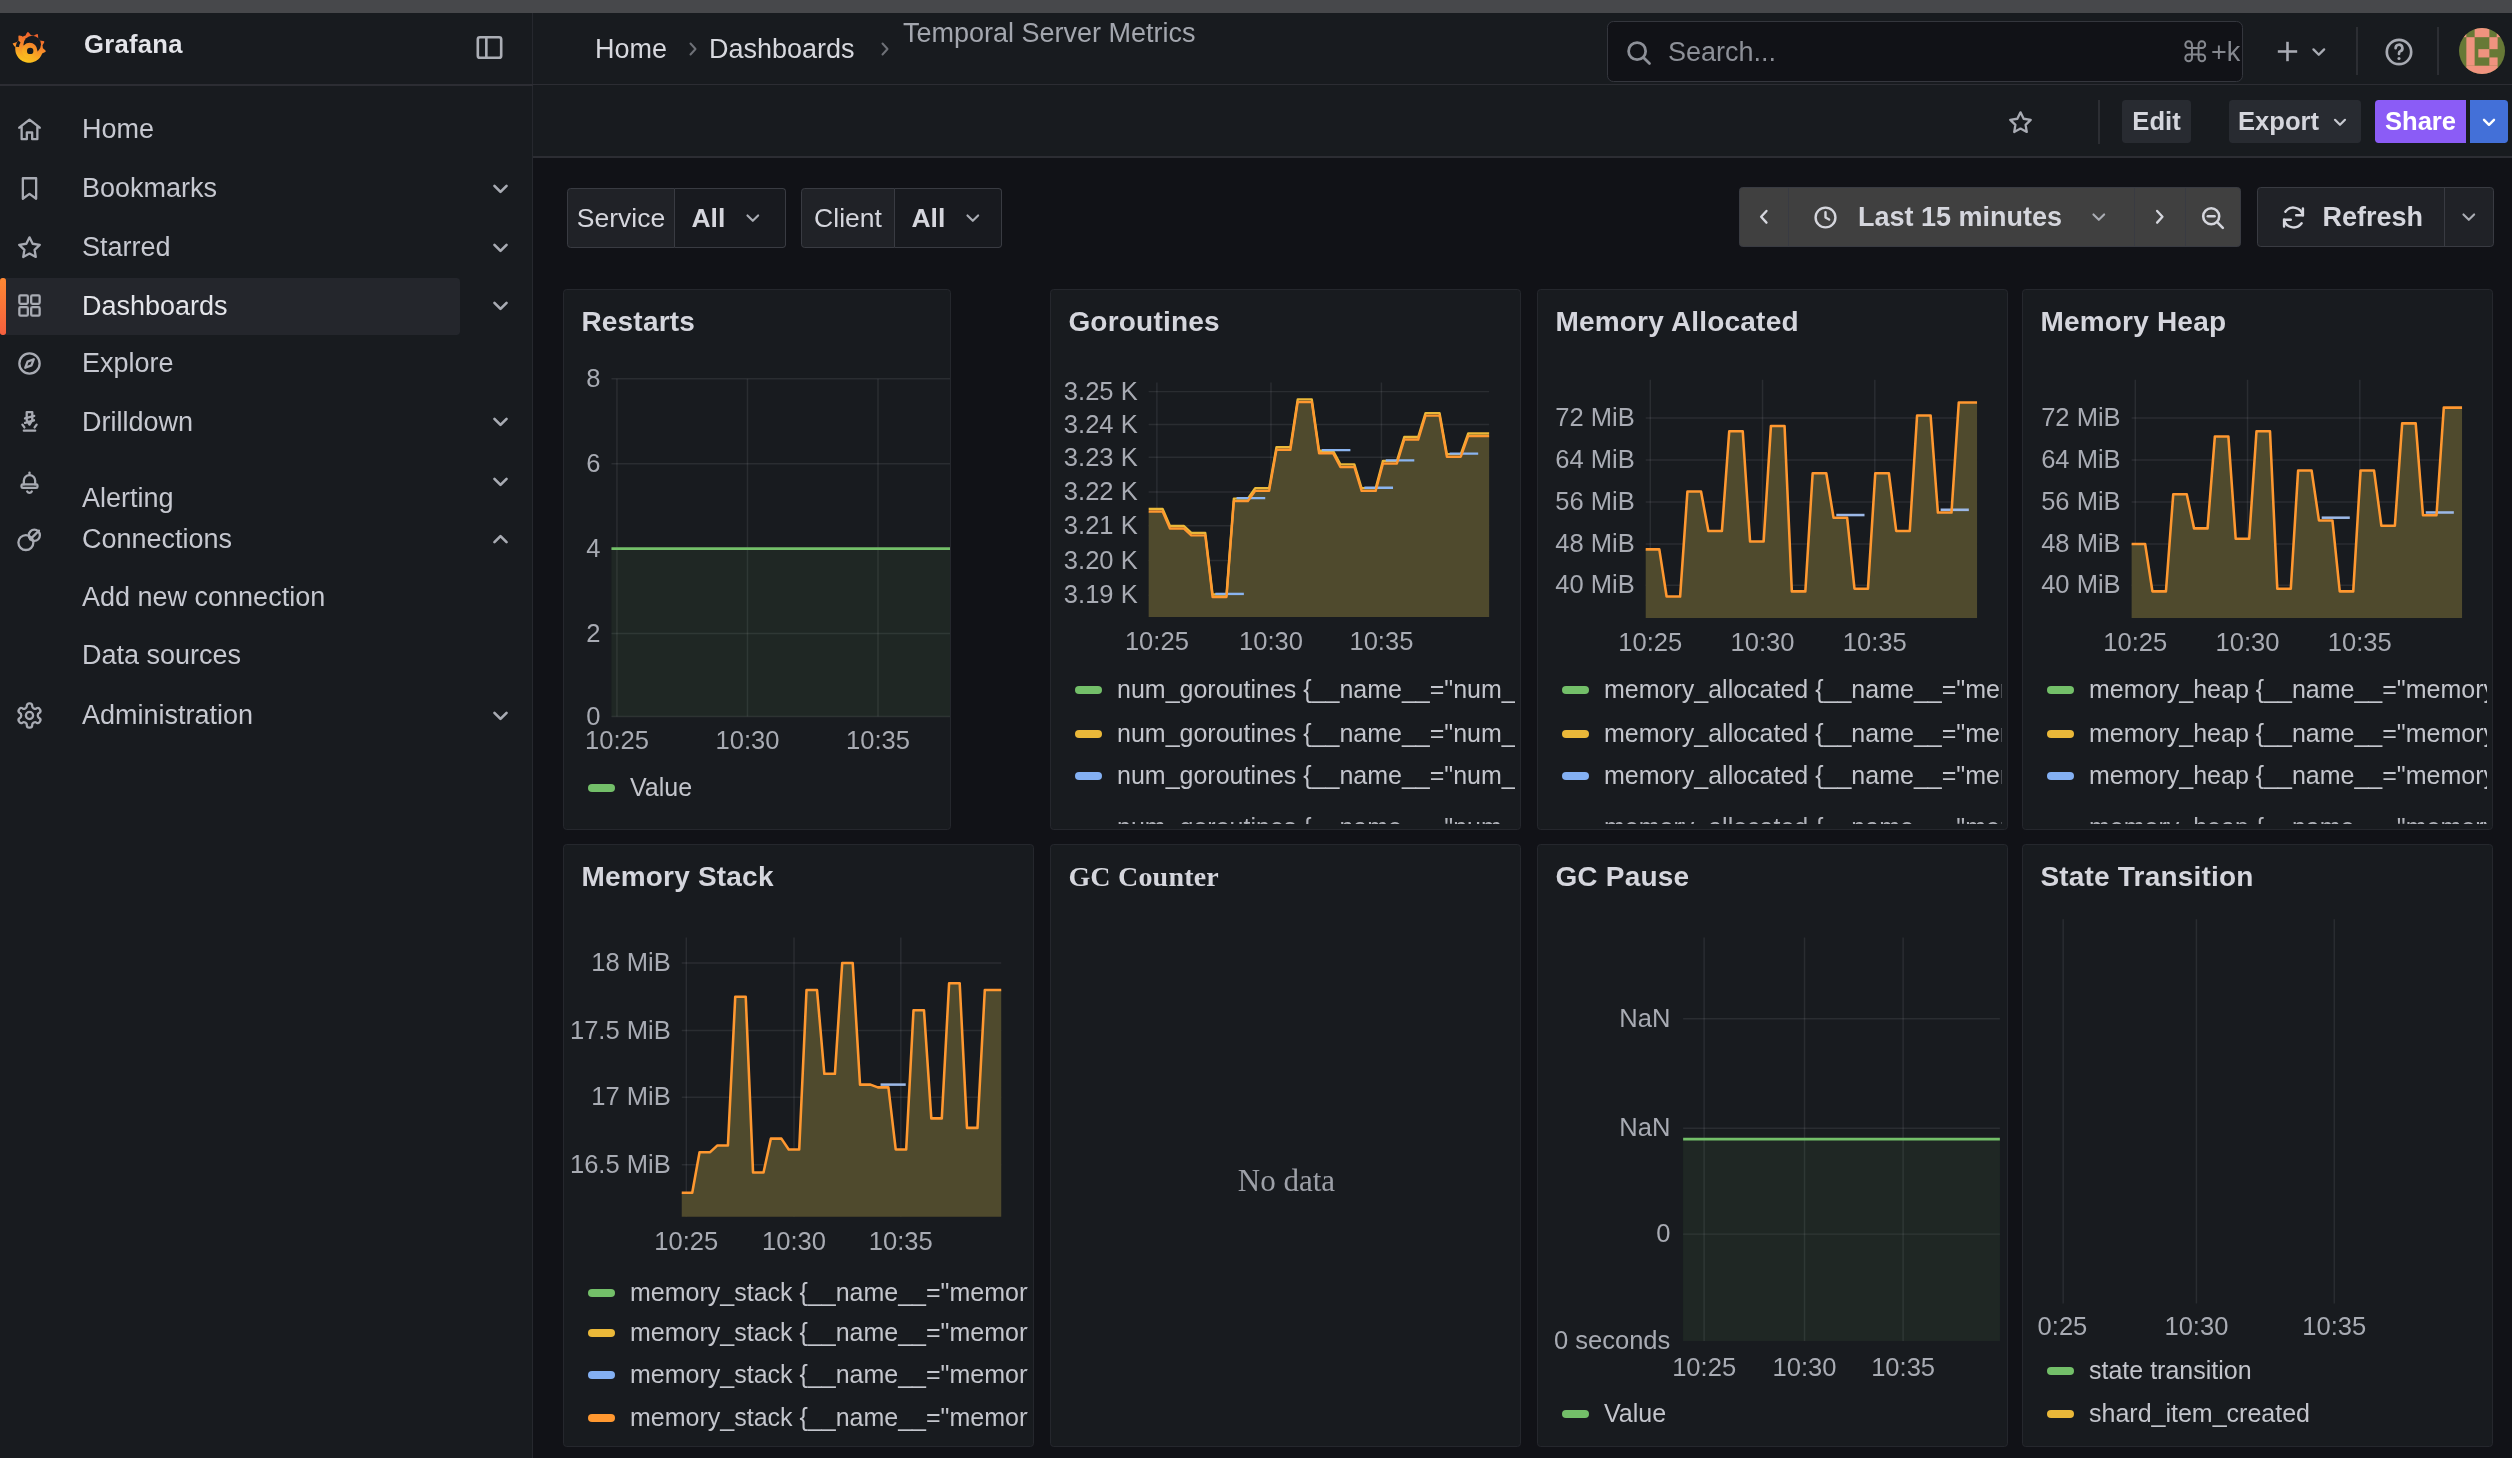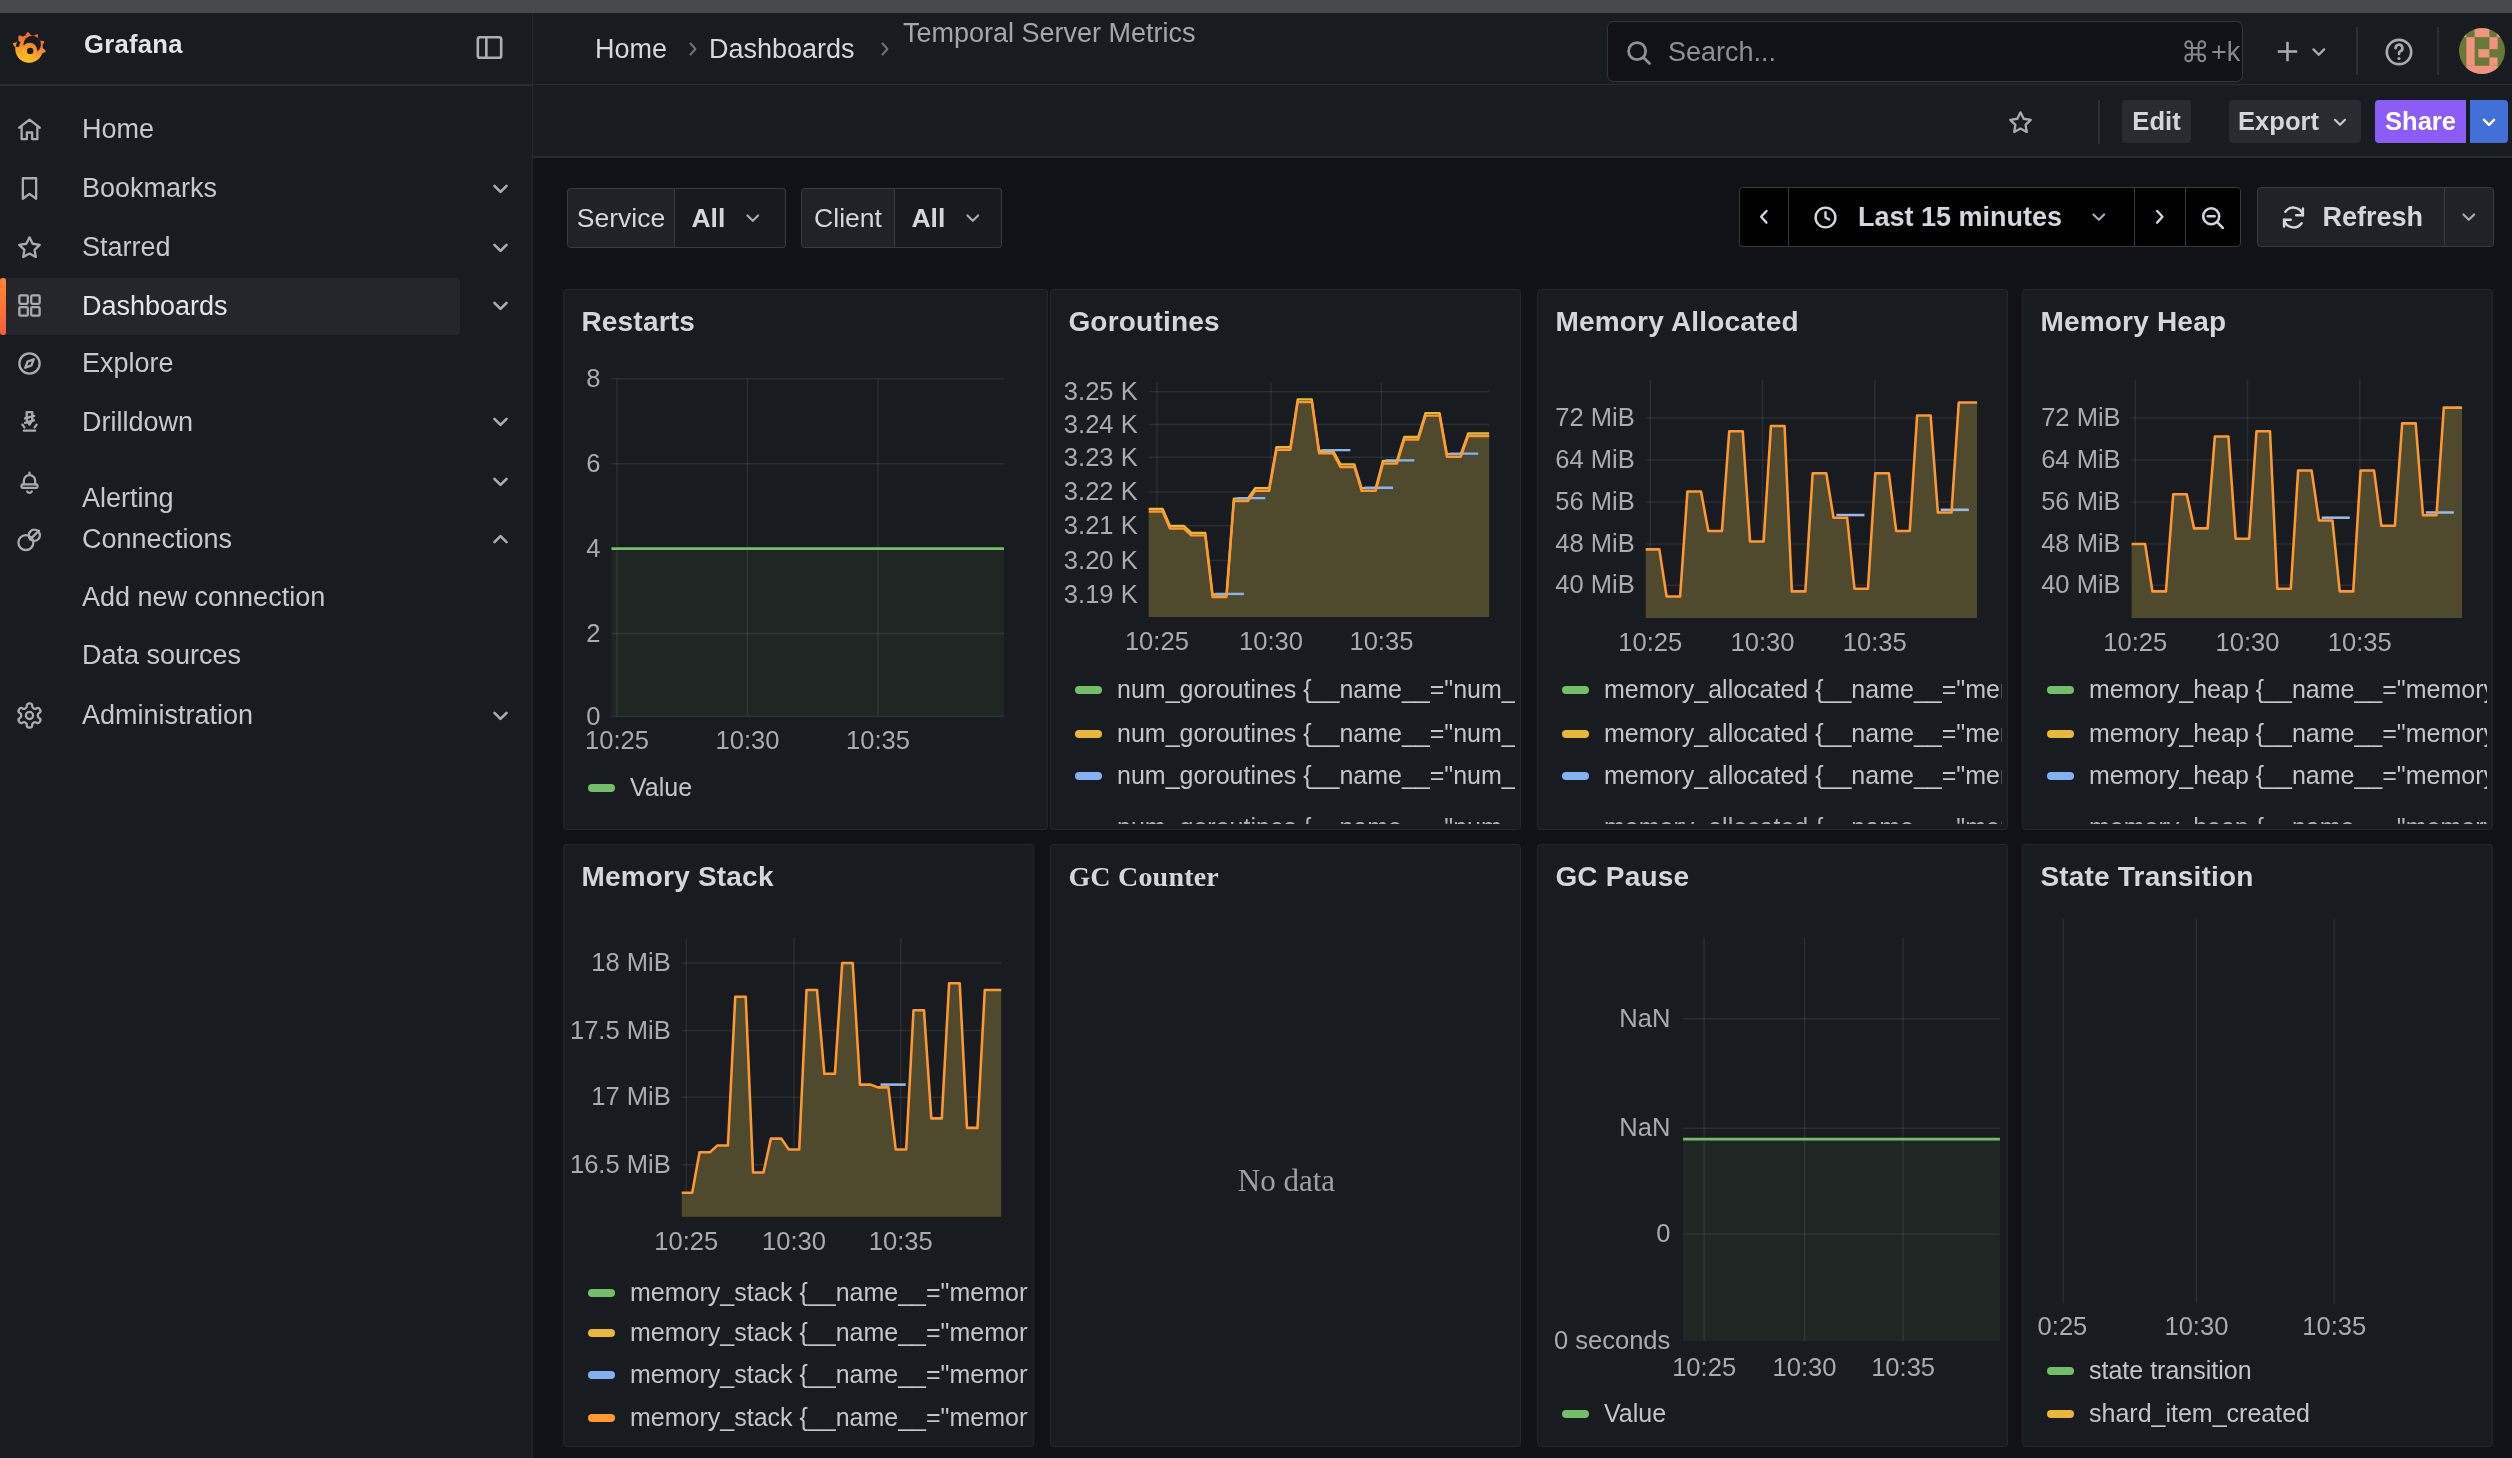--- a/index.html
+++ b/index.html
@@ -186,21 +186,21 @@
       <svg width="25.6" height="25.6" viewBox="0 0 24 24" fill="none" style="">
         <path d="M7 9.8 L12 14.8 L17 9.8" stroke="#aaadb4" stroke-width="2.0" stroke-linecap="round" stroke-linejoin="round" fill="none"></path>
       </svg>
     </span></div>
 <div class="abs" style="left:801px;top:188px;width:94px;height:60px;background:#202227;border:1.8px solid #393b42;border-radius:3.7px 0 0 3.7px;display:flex;align-items:center;justify-content:center;font-size:26.5px;font-weight:500;color:#d5d6dd;">Client</div>
 <div class="abs" style="left:895px;top:188px;width:107px;height:60px;background:#181a1f;border:1.8px solid #393b42;border-left:none;border-radius:0 3.7px 3.7px 0;display:flex;align-items:center;padding-left:16.4px;font-size:26.5px;font-weight:600;color:#d5d6dd;">All<span style="margin-left:14.6px;display:flex;">
       <svg width="25.6" height="25.6" viewBox="0 0 24 24" fill="none" style="">
         <path d="M7 9.8 L12 14.8 L17 9.8" stroke="#aaadb4" stroke-width="2.0" stroke-linecap="round" stroke-linejoin="round" fill="none"></path>
       </svg>
     </span></div>
-<div class="abs" style="left:1739px;top:187px;width:502px;height:60px;background:#000000;border:1.8px solid #393b42;border-radius:3.7px;display:flex;align-items:center;">
+<div class="abs" style="left:1739px;top:187px;width:502px;height:60px;background:#404040;border:1.8px solid #393b42;border-radius:3.7px;display:flex;align-items:center;">
     <div style="width:49px;height:100%;display:flex;align-items:center;justify-content:center;border-right:1.8px solid #393b42;">
       <svg width="25.6" height="25.6" viewBox="0 0 24 24" fill="none" style="">
         <path d="M14.5 6.5 L9.5 12 L14.5 17.5" stroke="#d5d6dd" stroke-width="2.2" stroke-linecap="round" stroke-linejoin="round" fill="none"></path>
       </svg>
     </div>
     <div style="flex:0 0 auto;display:flex;align-items:center;padding:0 22px;height:100%;border-right:1.8px solid #393b42;">
       <svg width="29" height="29" viewBox="0 0 24 24" fill="none" style="">
         <circle cx="12" cy="12" r="8.2" stroke="#d5d6dd" stroke-width="2"></circle>
         <path d="M12 7.6 V12 L15 13.7" stroke="#d5d6dd" stroke-width="2" stroke-linecap="round" stroke-linejoin="round"></path>
       </svg>
@@ -232,21 +232,21 @@
         <path d="M4.2 19.4 V13.8 H9.8" stroke="#d5d6dd" stroke-width="2" stroke-linecap="round" stroke-linejoin="round" fill="none"></path>
       </svg>
       <span style="margin-left:14.6px;font-size:27px;font-weight:600;color:#d5d6dd;">Refresh</span>
     </div>
     <div style="width:48px;height:100%;display:flex;align-items:center;justify-content:center;">
       <svg width="25.6" height="25.6" viewBox="0 0 24 24" fill="none" style="">
         <path d="M7 9.8 L12 14.8 L17 9.8" stroke="#aaadb4" stroke-width="2.0" stroke-linecap="round" stroke-linejoin="round" fill="none"></path>
       </svg>
     </div>
   </div>
-<div class="panel" style="left:563px;top:289px;width:485px;height:541px;">
+<div class="panel" style="left:563px;top:289px;width:388px;height:541px;">
     <div class="ptitle">Restarts</div>
     <svg class="abs" style="left:0;top:0;" width="471" height="541" viewBox="0 0 516 592">
       <line x1="52" y1="97" x2="482" y2="97" stroke="rgba(204,204,220,0.10)" stroke-width="1.6"></line>
       <line x1="52" y1="190" x2="482" y2="190" stroke="rgba(204,204,220,0.10)" stroke-width="1.6"></line>
       <line x1="52" y1="283" x2="482" y2="283" stroke="rgba(204,204,220,0.10)" stroke-width="1.6"></line>
       <line x1="52" y1="376" x2="482" y2="376" stroke="rgba(204,204,220,0.10)" stroke-width="1.6"></line>
       <line x1="52" y1="467" x2="482" y2="467" stroke="rgba(204,204,220,0.10)" stroke-width="1.6"></line>
       <line x1="58" y1="97" x2="58" y2="467" stroke="rgba(204,204,220,0.10)" stroke-width="1.6"></line>
       <line x1="201" y1="97" x2="201" y2="467" stroke="rgba(204,204,220,0.10)" stroke-width="1.6"></line>
       <line x1="344" y1="97" x2="344" y2="467" stroke="rgba(204,204,220,0.10)" stroke-width="1.6"></line>

